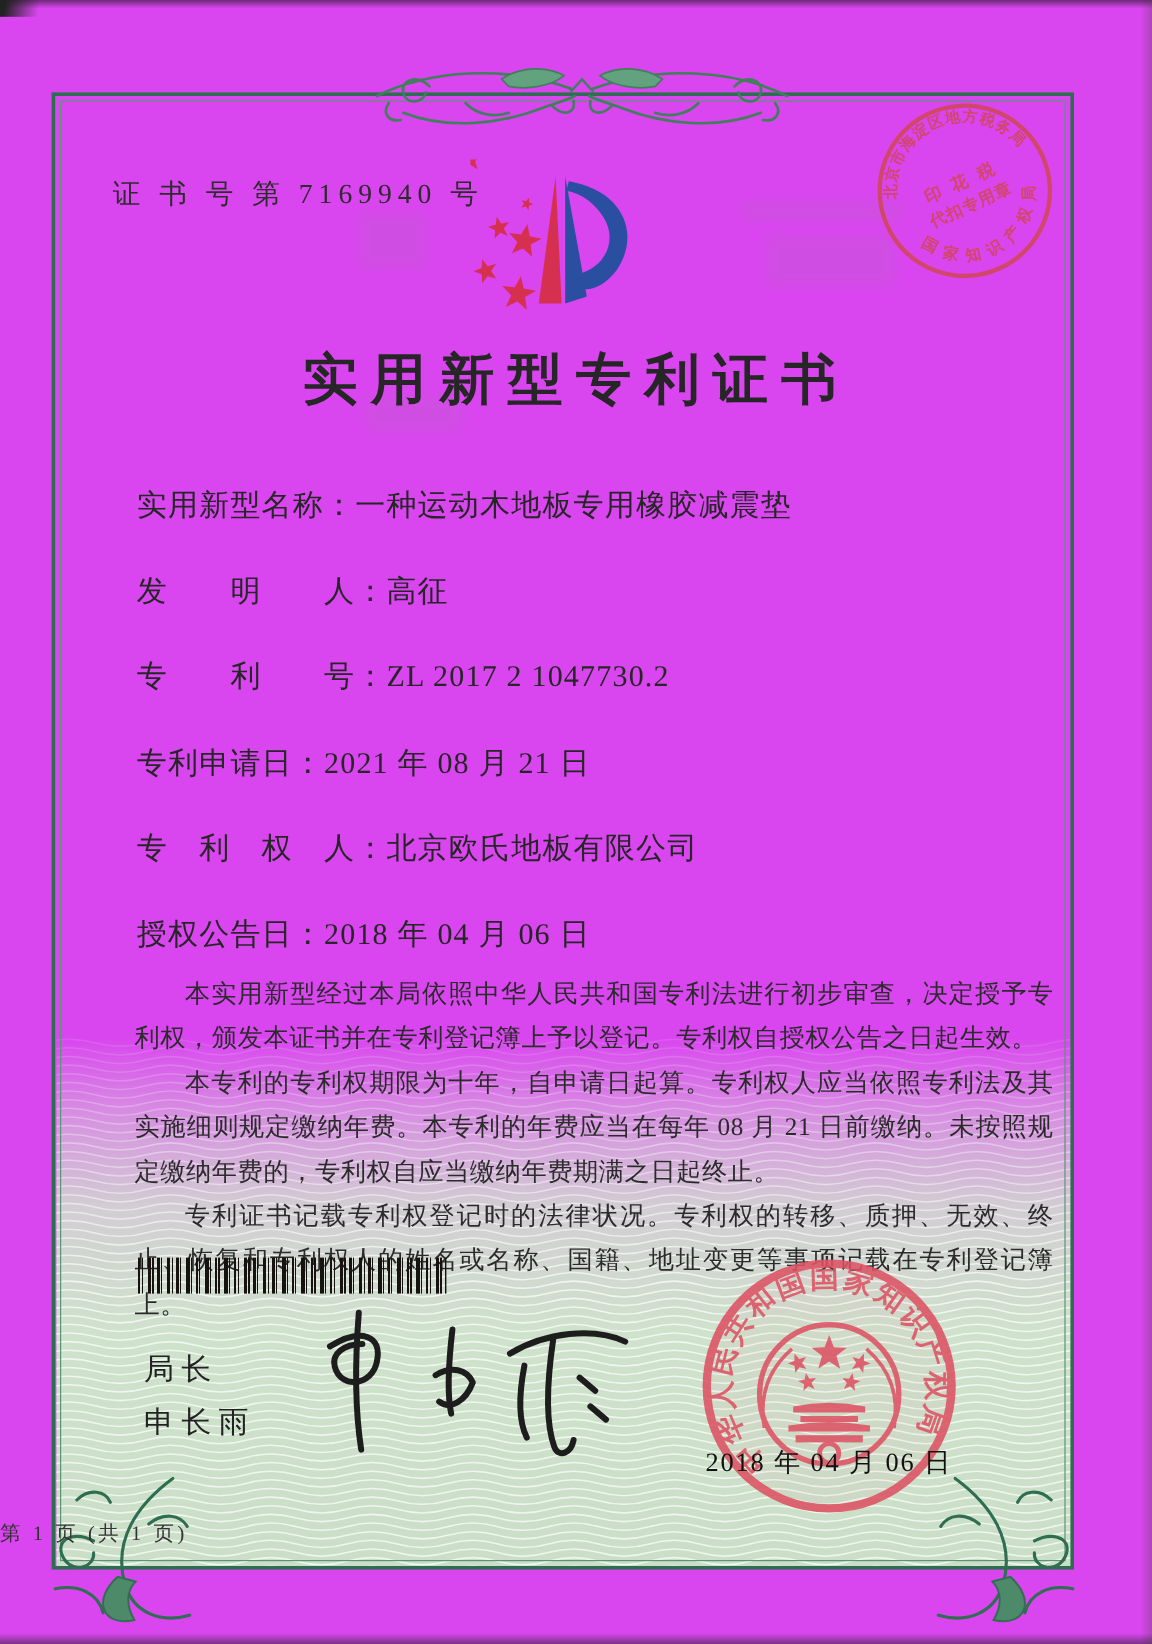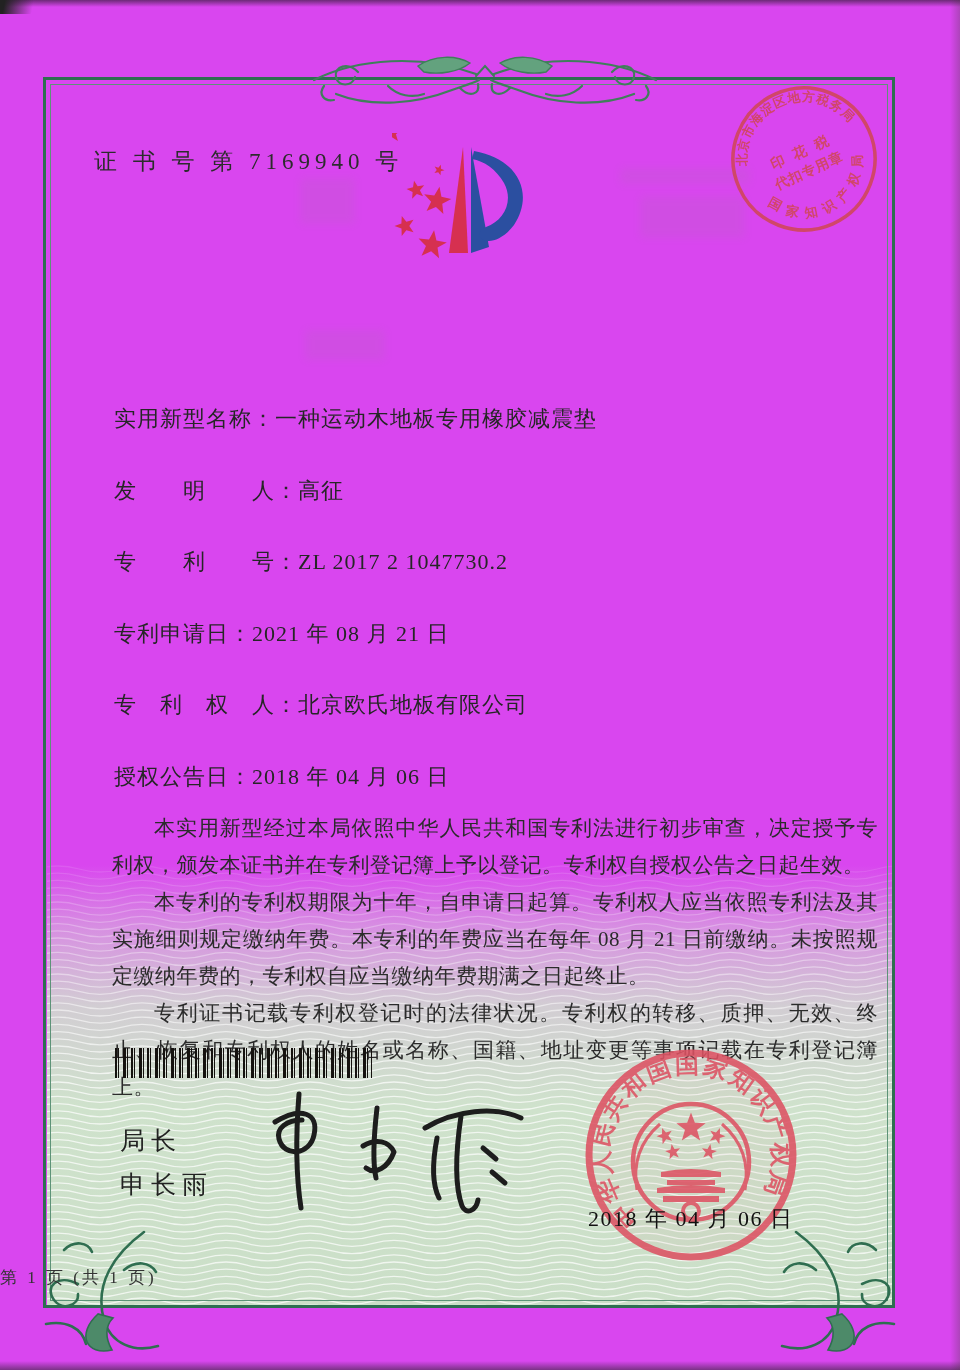--- a/index.html
+++ b/index.html
@@ -18,21 +18,21 @@
   .frame{position:absolute;left:43px;top:77px;width:846px;height:1225px;border:3px solid #2e6e50;}
   .frame-inner{position:absolute;left:4px;top:4px;right:4px;bottom:4px;border:1px solid #5d9378;}
   .ornament{position:absolute;}
   
   .ghost{position:absolute;background:#8b8b86;filter:blur(4px);opacity:.10;}
   
   .cert-no{position:absolute;left:94px;top:146px;font-size:23px;color:#2c2c2c;letter-spacing:5px;}
   .logo{position:absolute;left:392px;top:133px;}
   .title{position:absolute;left:0;top:286px;width:960px;text-align:center;font-size:46px;font-weight:bold;color:#262626;letter-spacing:11px;}
   .fields{position:absolute;left:114px;top:404px;width:720px;}
-  .frow{height:31px;margin-bottom:40.5px;font-size:22px;color:#262626;white-space:nowrap;}
+  .frow{height:31px;margin-bottom:40.5px;font-size:25px;color:#262626;white-space:nowrap;}
   .frow .lab{letter-spacing:1px;}
   .frow .val{letter-spacing:1px;}
   .paras{position:absolute;left:112px;top:810px;width:766px;font-size:21px;line-height:37px;color:#2b2b2b;}
   .paras p{margin:0;text-indent:2em;text-align:justify;letter-spacing:.5px;}
   .barcode{position:absolute;left:115px;top:1048px;width:257px;height:30px;
      background:repeating-linear-gradient(90deg,#15120f 0 2px,rgba(0,0,0,0) 2px 3px,#15120f 3px 4px,rgba(0,0,0,0) 4px 8px,#15120f 8px 11px,rgba(0,0,0,0) 11px 12px,#15120f 12px 13px,rgba(0,0,0,0) 13px 16px);}
   .jz{position:absolute;left:120px;font-size:25px;color:#222;letter-spacing:6px;}
   .sig{position:absolute;left:255px;top:1080px;}
   .seal{position:absolute;left:560px;top:1038px;}
   .seal-date{position:absolute;left:588px;top:1204px;font-size:22px;color:#111;letter-spacing:1.5px;z-index:9;}
@@ -165,20 +165,21 @@
     <use href="#st" transform="translate(47,37) scale(.55) rotate(20)" fill="#d63050"></use>
     <use href="#st" transform="translate(24,57) scale(.95) rotate(-12)" fill="#d63050"></use>
     <use href="#st" transform="translate(45,68) scale(1.45) rotate(10)" fill="#d63050"></use>
     <use href="#st" transform="translate(13,93) scale(1.05) rotate(-18)" fill="#d63050"></use>
     <use href="#st" transform="translate(40,112) scale(1.5) rotate(8)" fill="#d63050"></use>
     <path d="M71 14 L57 120 L76 120 Z" fill="#d63050"></path>
     <path d="M79 14 L79 120 L97 114 Z" fill="#2b4fa0"></path>
     <path d="M82 18 C 128 26 142 62 122 92 C 110 108 94 112 88 104 C 86 100 88 96 94 94 C 112 88 122 68 112 50 C 104 36 92 28 80 26 Z" fill="#2b4fa0"></path>
   </svg>
 
+  <div class="title">实用新型专利证书</div>
 
   <div class="fields">
     <div class="frow"><span class="lab">实用新型名称：</span><span class="val">一种运动木地板专用橡胶减震垫</span></div>
     <div class="frow"><span class="lab">发　　明　　人：</span><span class="val">高征</span></div>
     <div class="frow"><span class="lab">专　　利　　号：</span><span class="val">ZL 2017 2 1047730.2</span></div>
     <div class="frow"><span class="lab">专利申请日：</span><span class="val">2021 年 08 月 21 日</span></div>
     <div class="frow"><span class="lab">专　利　权　人：</span><span class="val">北京欧氏地板有限公司</span></div>
     <div class="frow"><span class="lab">授权公告日：</span><span class="val">2018 年 04 月 06 日</span></div>
   </div>
 

